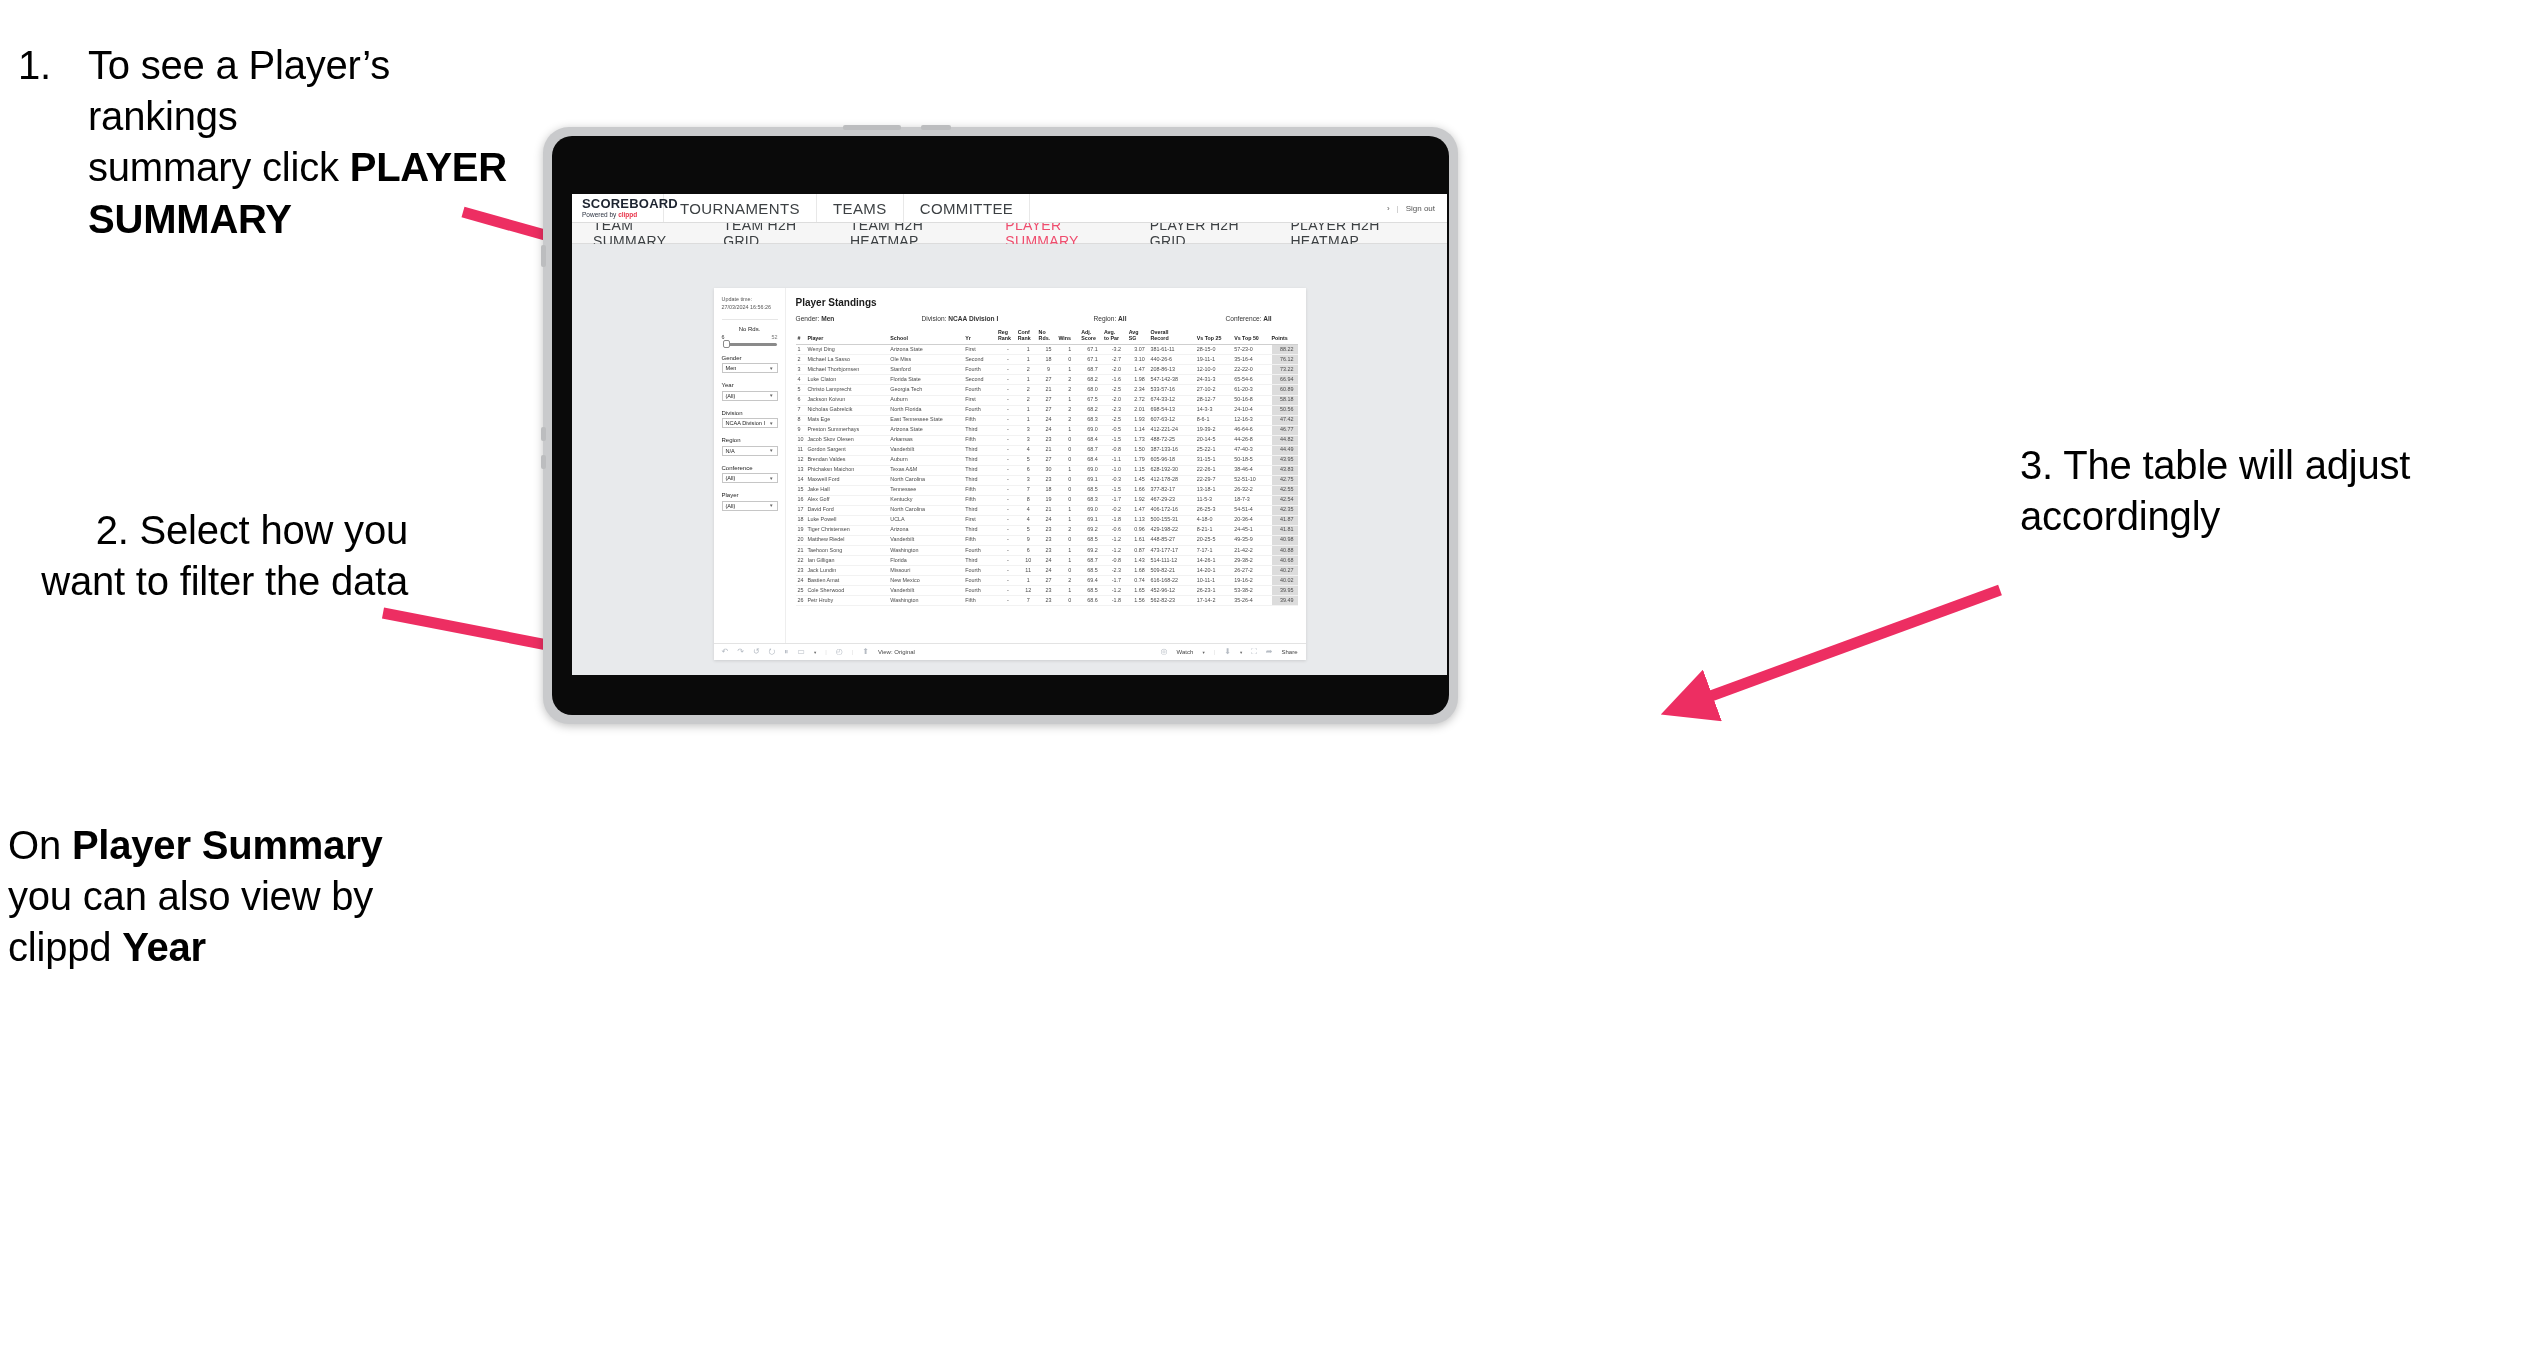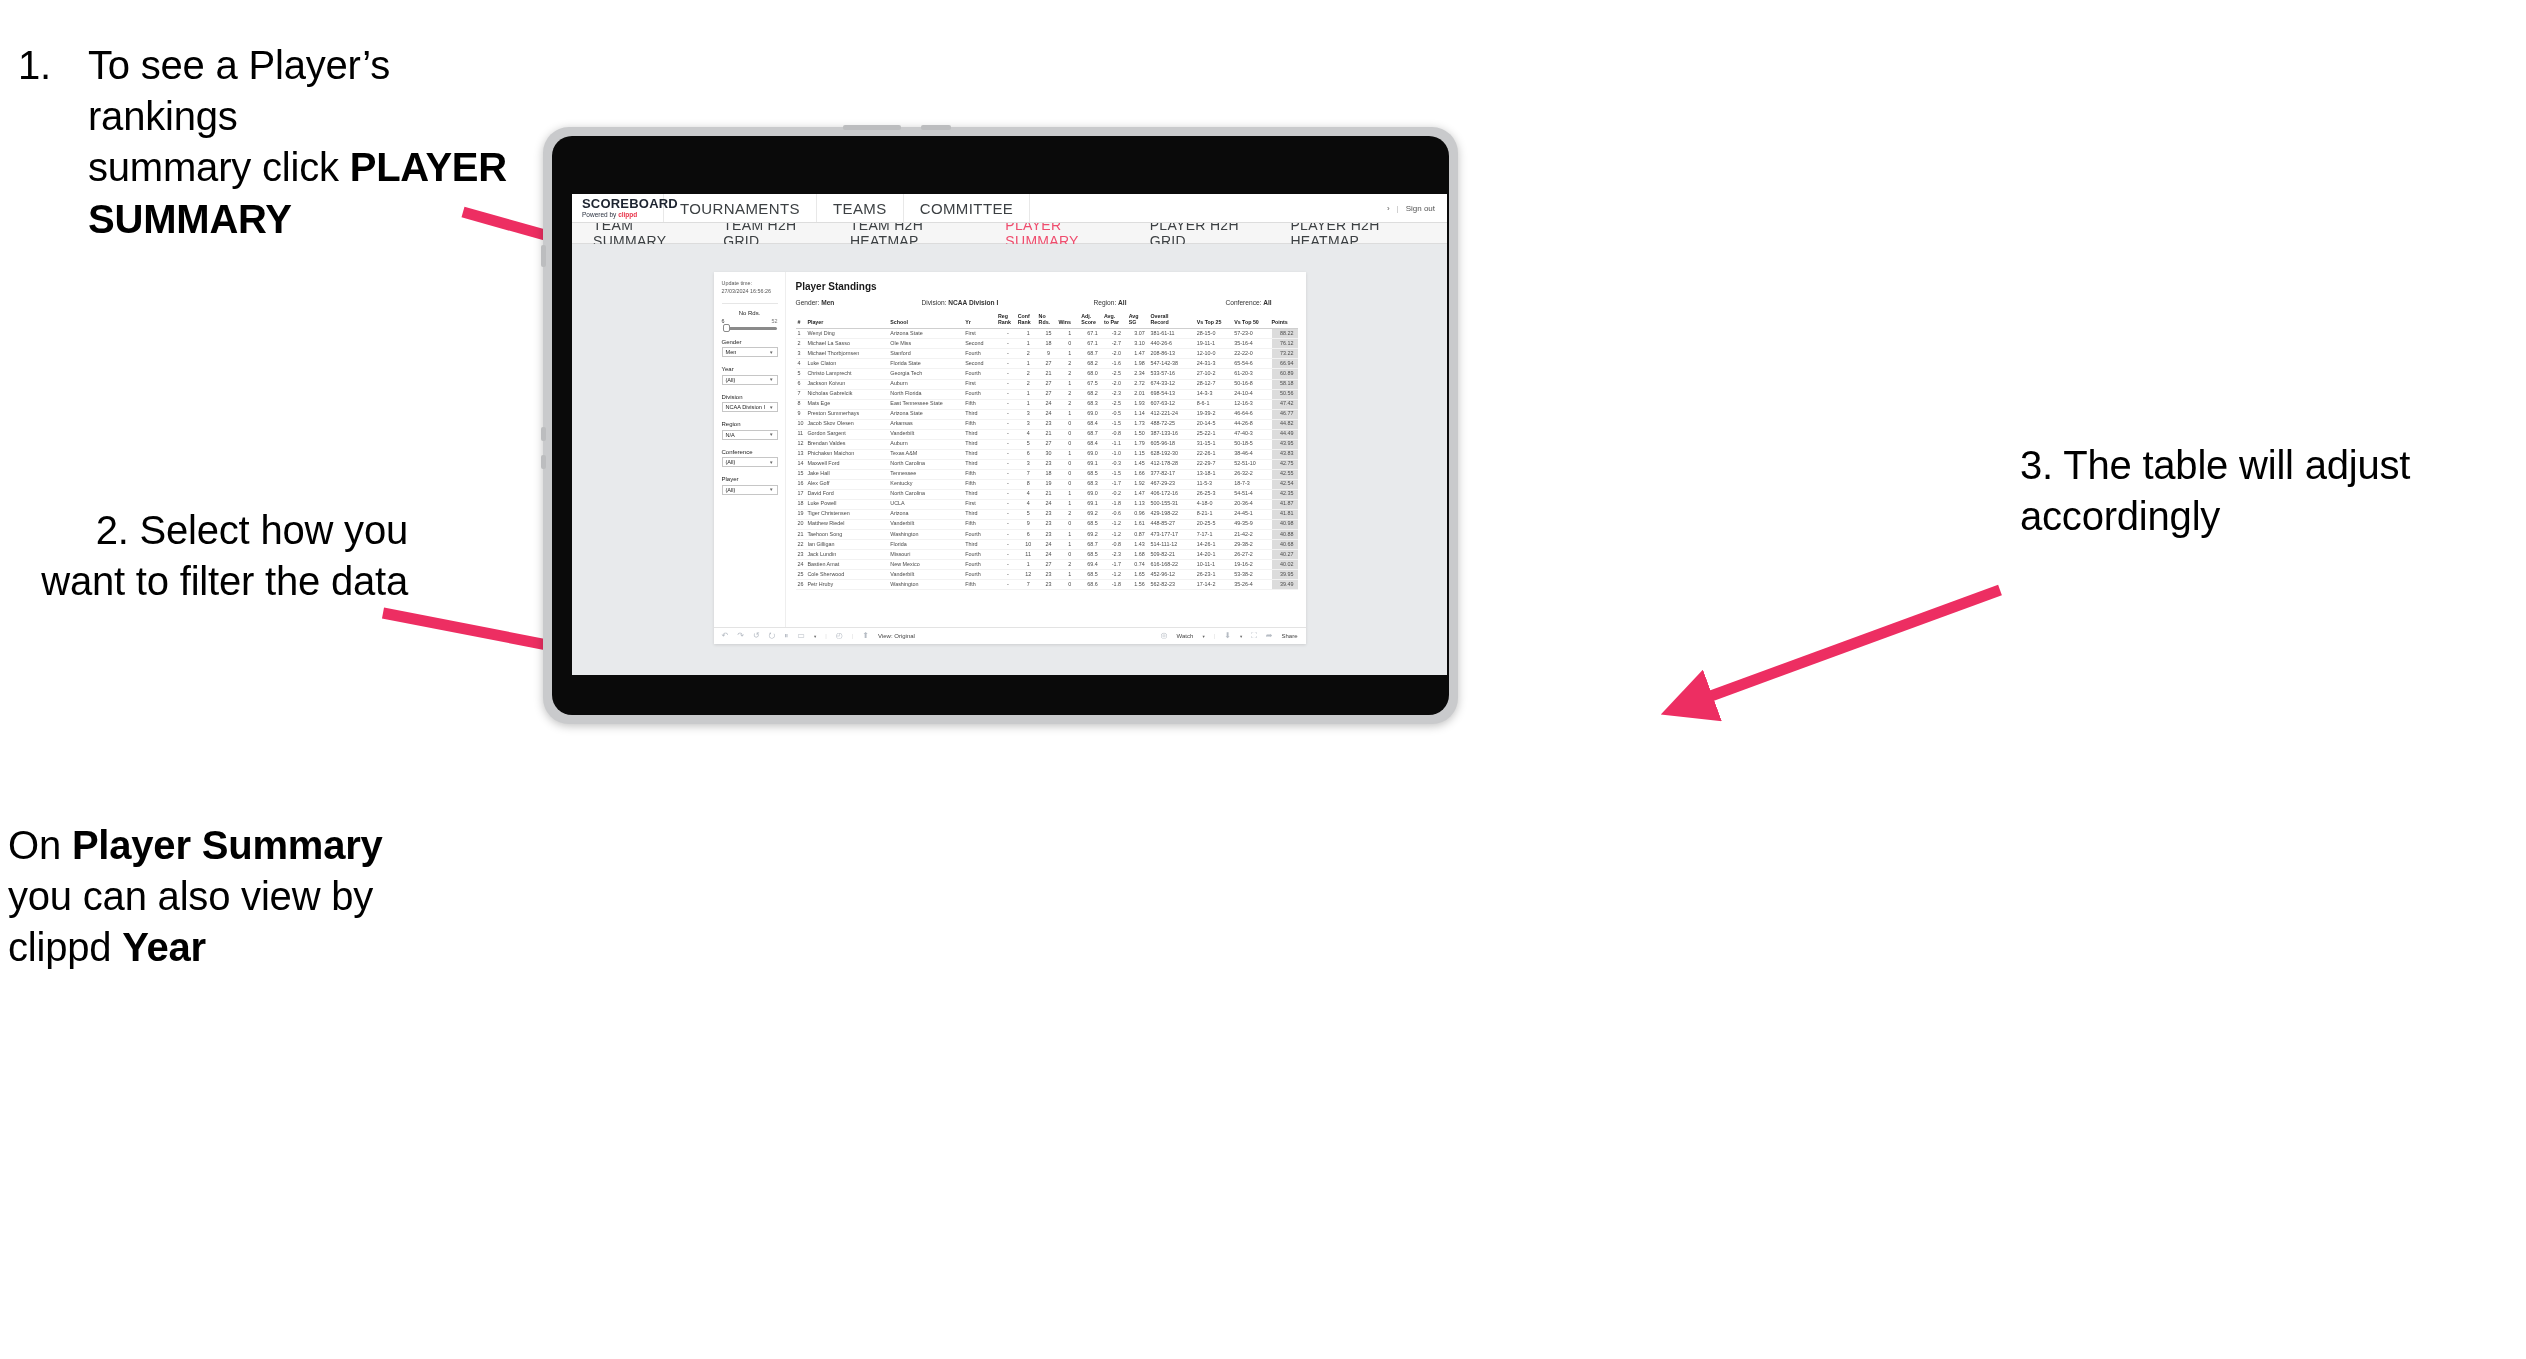--- a/index.html
+++ b/index.html
@@ -114,21 +114,21 @@
     letter-spacing: 0.3px; cursor: pointer;
   }
   .sub-nav-item.active { color: #ef4d6e; }
 
   
   .workspace {
     position: relative; height: 431px; background: #e8eaec;
     padding-top: 28px;
   }
   .viz-card {
-    margin: 0 auto; width: 592px; background: #ffffff;
+    margin: 16px auto; width: 592px; background: #ffffff;
     box-shadow: 0 1px 3px rgba(0,0,0,0.12);
     display: flex; flex-direction: column;
     height: 372px;
   }
   .viz-body { display: flex; flex: 1; min-height: 0; }
 
   
   .filters {
     width: 72px; padding: 8px 7px 0 8px;
     border-right: 1px solid #eeeeee;

